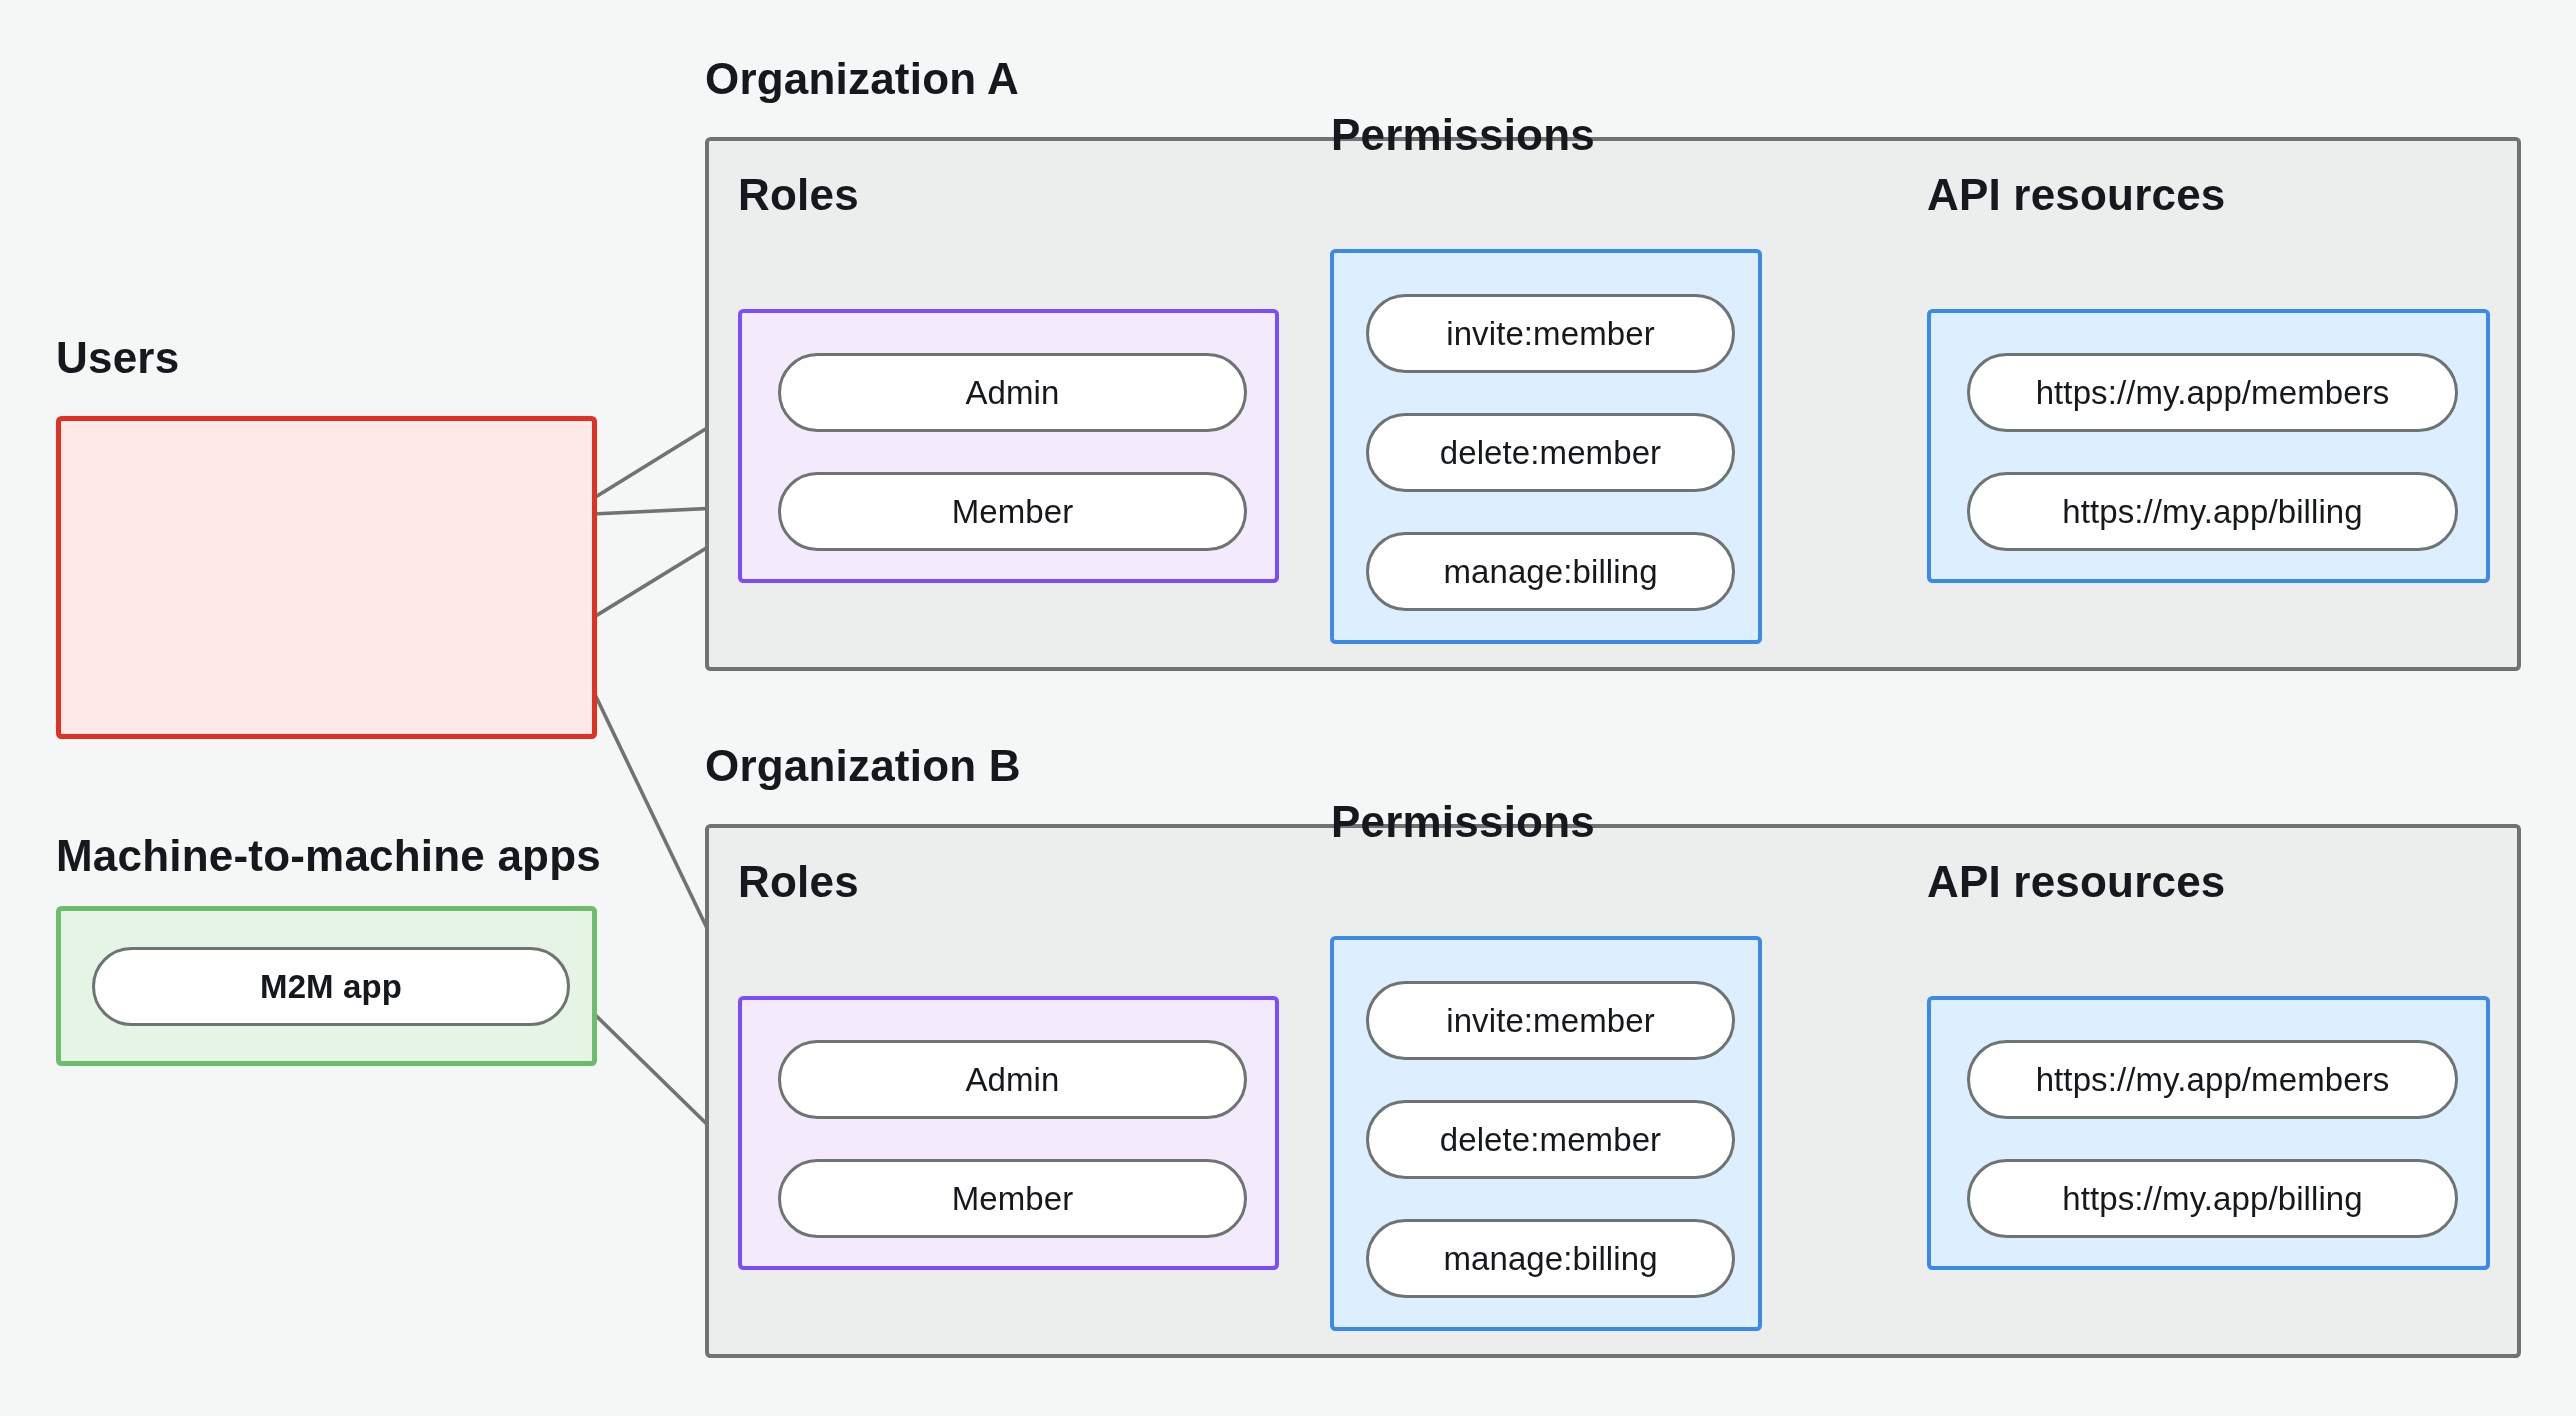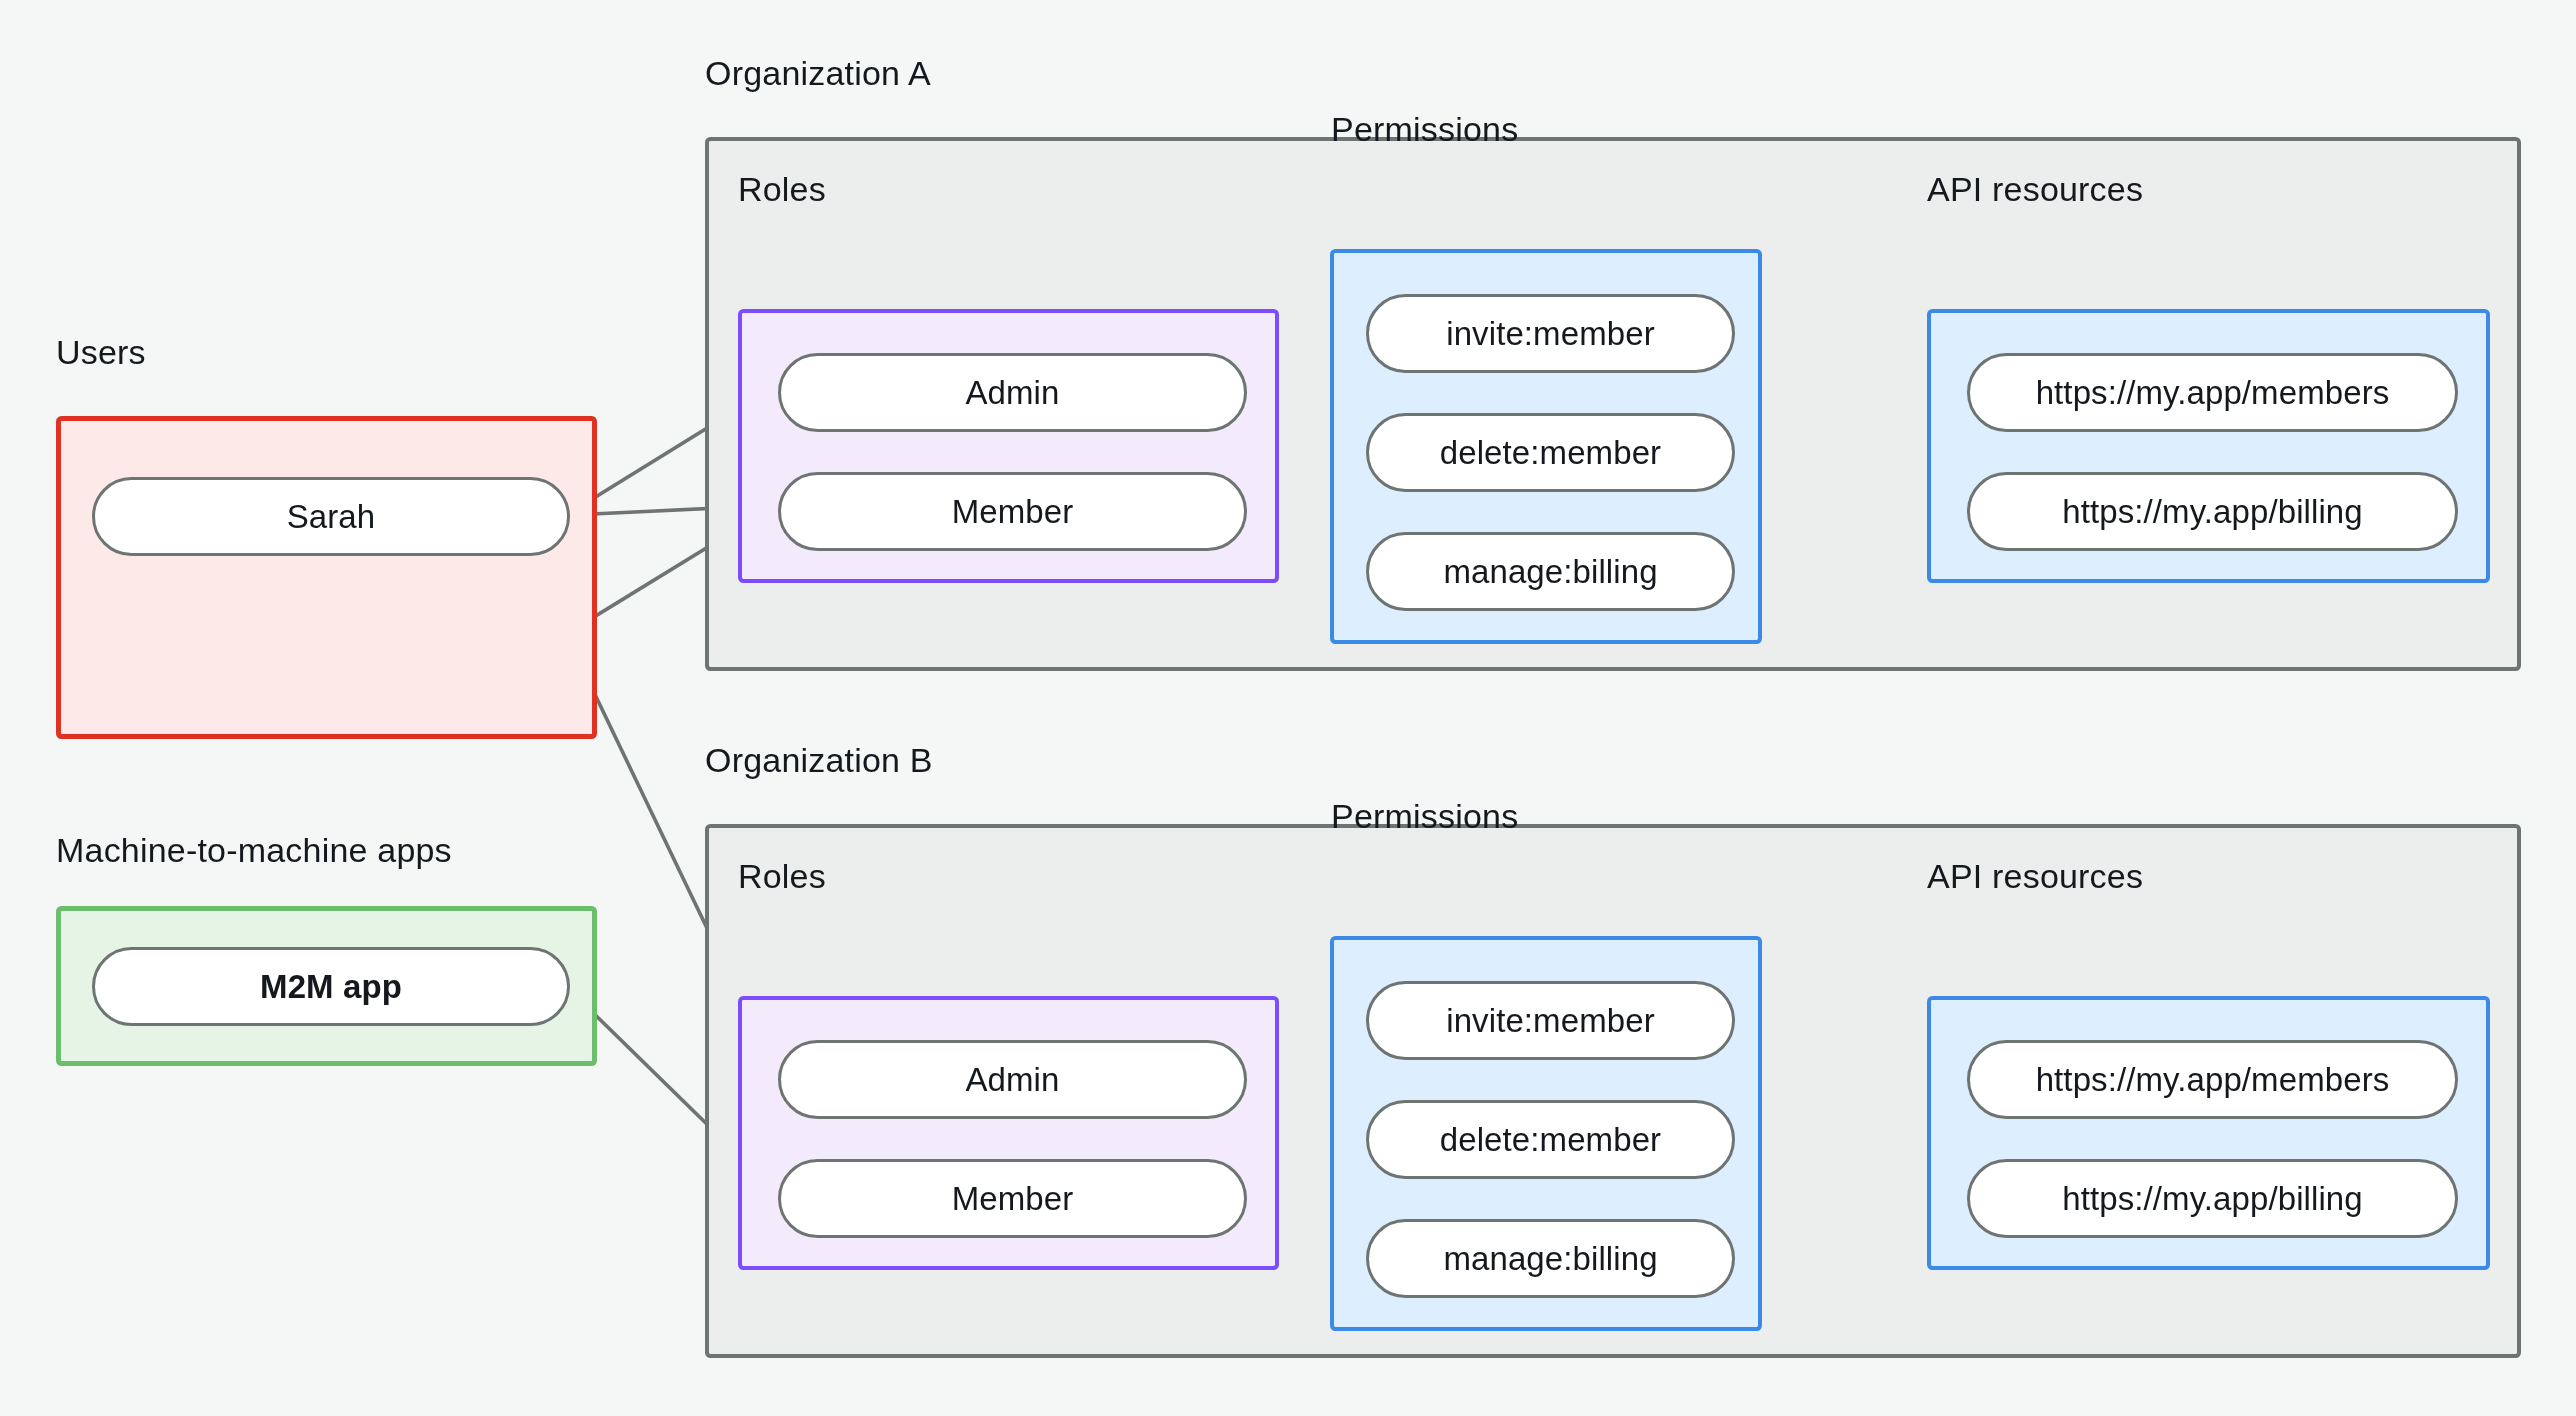--- a/index.html
+++ b/index.html
@@ -12,23 +12,23 @@
     width: 2576px;
     height: 1416px;
     background: #f5f7f6;
     font-family: "Liberation Sans", sans-serif;
     overflow: hidden;
   }
 
   
   .caption {
     position: absolute;
-    font-size: 34px;
+    font-size: 44px;
     color: #15191e;
-    font-weight: 400;
+    font-weight: 700;
     letter-spacing: 0.2px;
     white-space: nowrap;
   }
 
   
   .group-box {
     position: absolute;
     box-sizing: border-box;
     border-radius: 5.4px;
   }
@@ -129,21 +129,20 @@
     <circle cx="1518" cy="1388" r="11"></circle>
 
     <circle cx="2178" cy="428" r="11"></circle>
     <circle cx="2178" cy="561" r="11"></circle>
     <circle cx="2178" cy="1190" r="11"></circle>
     <circle cx="2178" cy="1323" r="11"></circle>
   </svg>
 
   <div class="caption" style="left:56px; top:333px;">Users</div>
   <div class="group-box users-box" style="left:56px; top:416px; width:541px; height:323px;">
-    <div class="pill" style="left:31px; top:56px; width:478px; height:79px;">Sarah</div>
   </div>
 
   <div class="caption" style="left:56px; top:831px;">Machine-to-machine apps</div>
   <div class="group-box m2m-box" style="left:56px; top:906px; width:541px; height:160px;">
     <div class="pill" style="left:31px; top:36px; width:478px; height:79px;">M2M app</div>
   </div>
 
   <div class="caption" style="left:705px; top:54px;">Organization A</div>
   <div class="group-box org-box" style="left:705px; top:137px; width:1816px; height:534px;">
 

